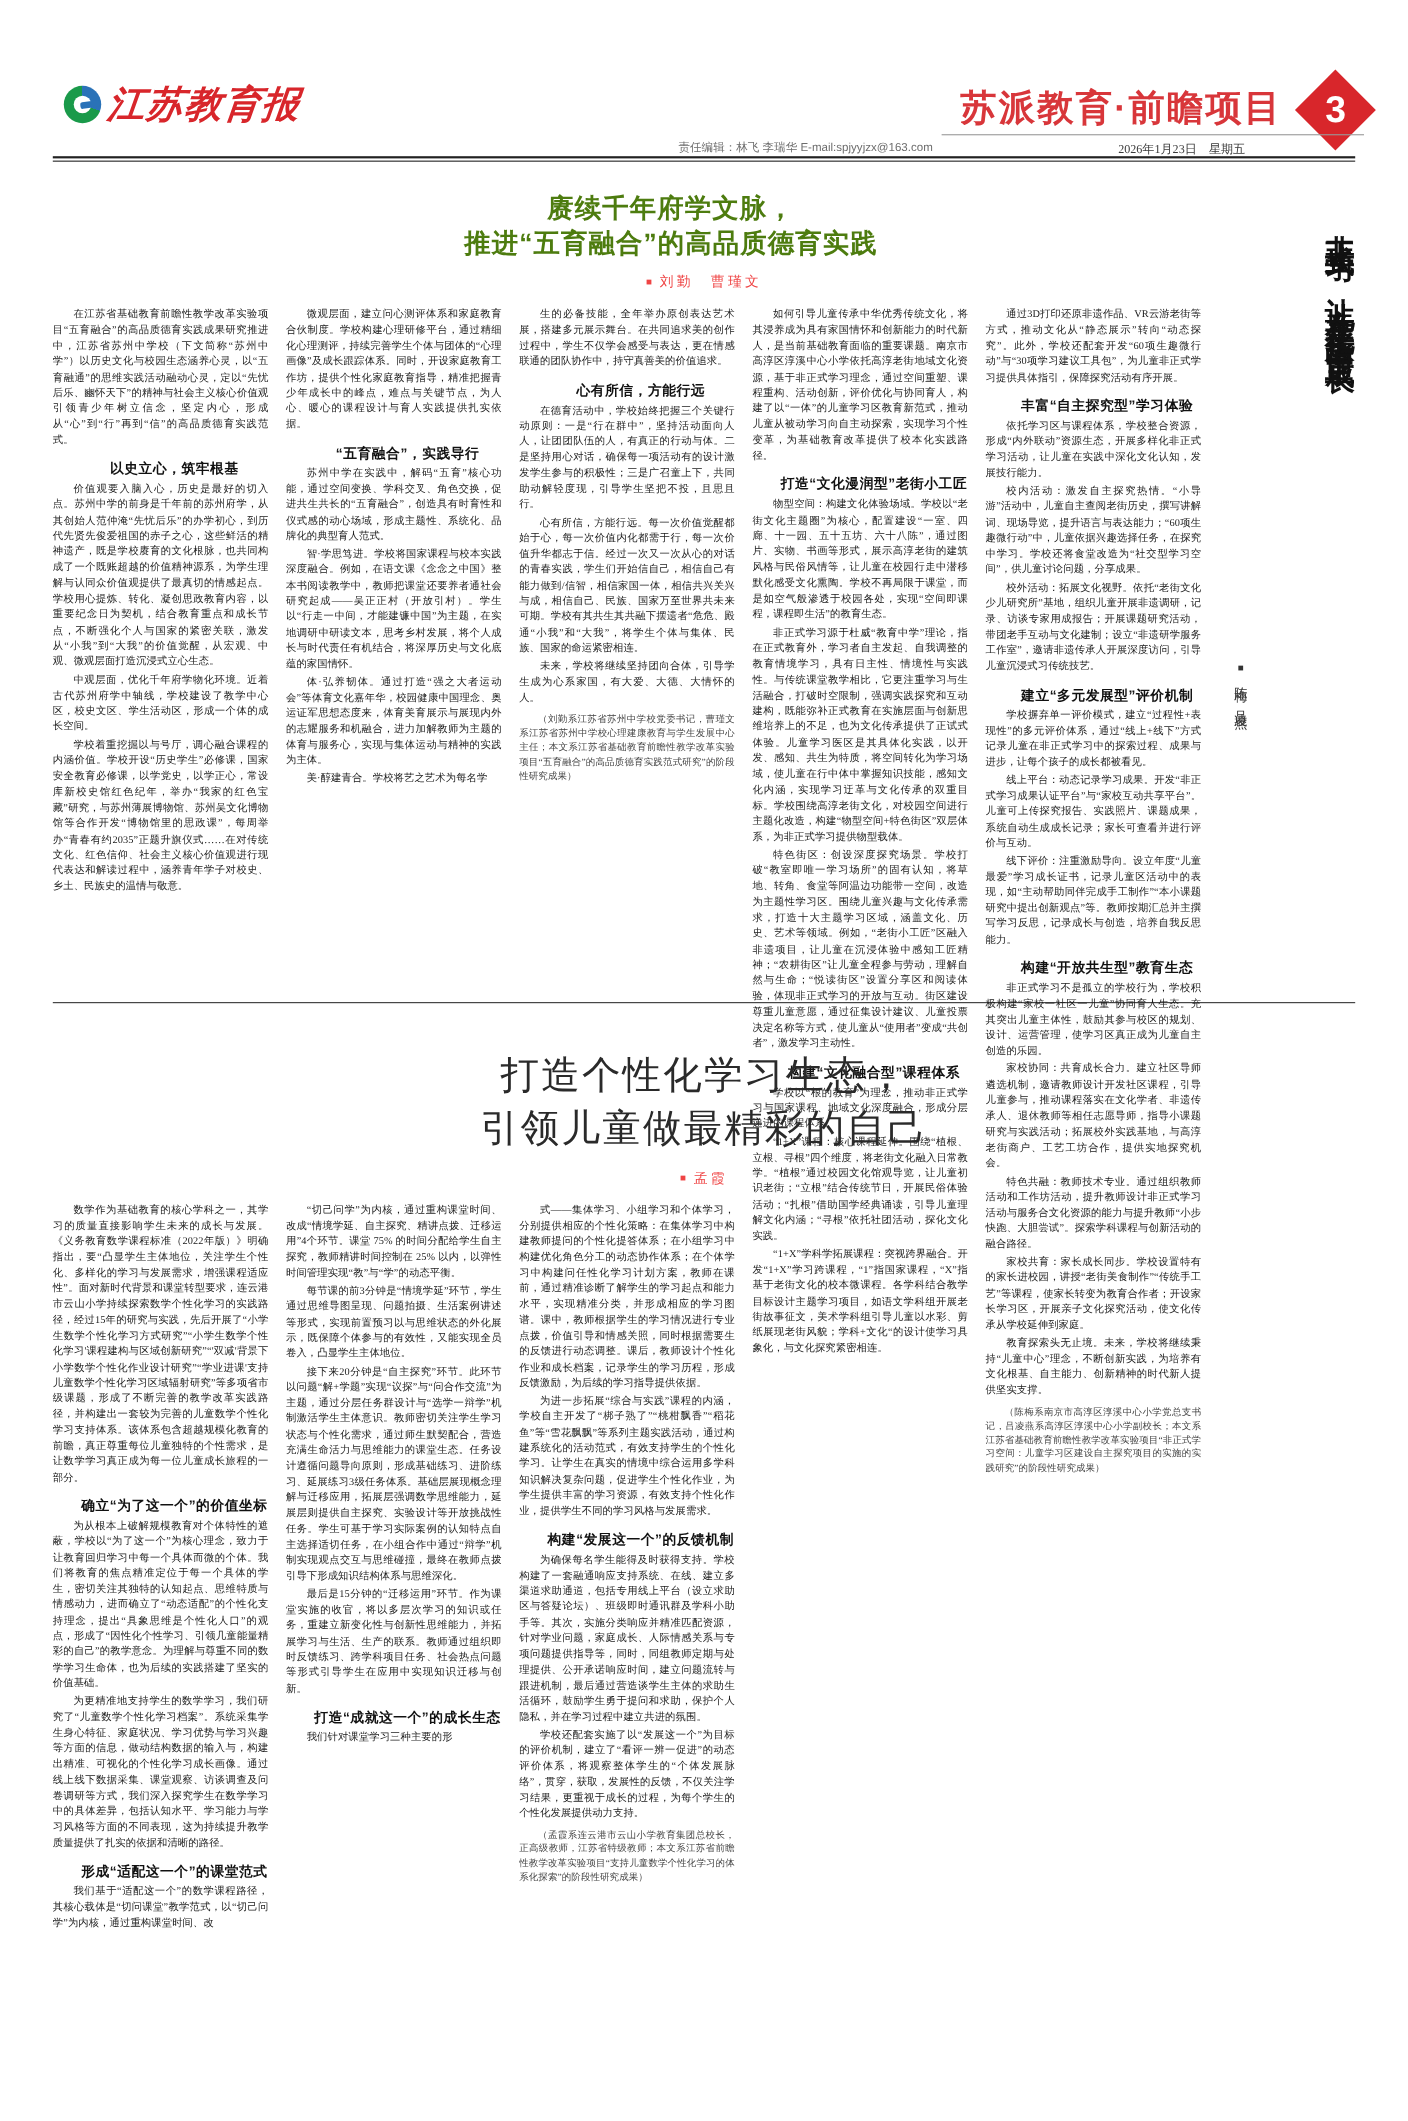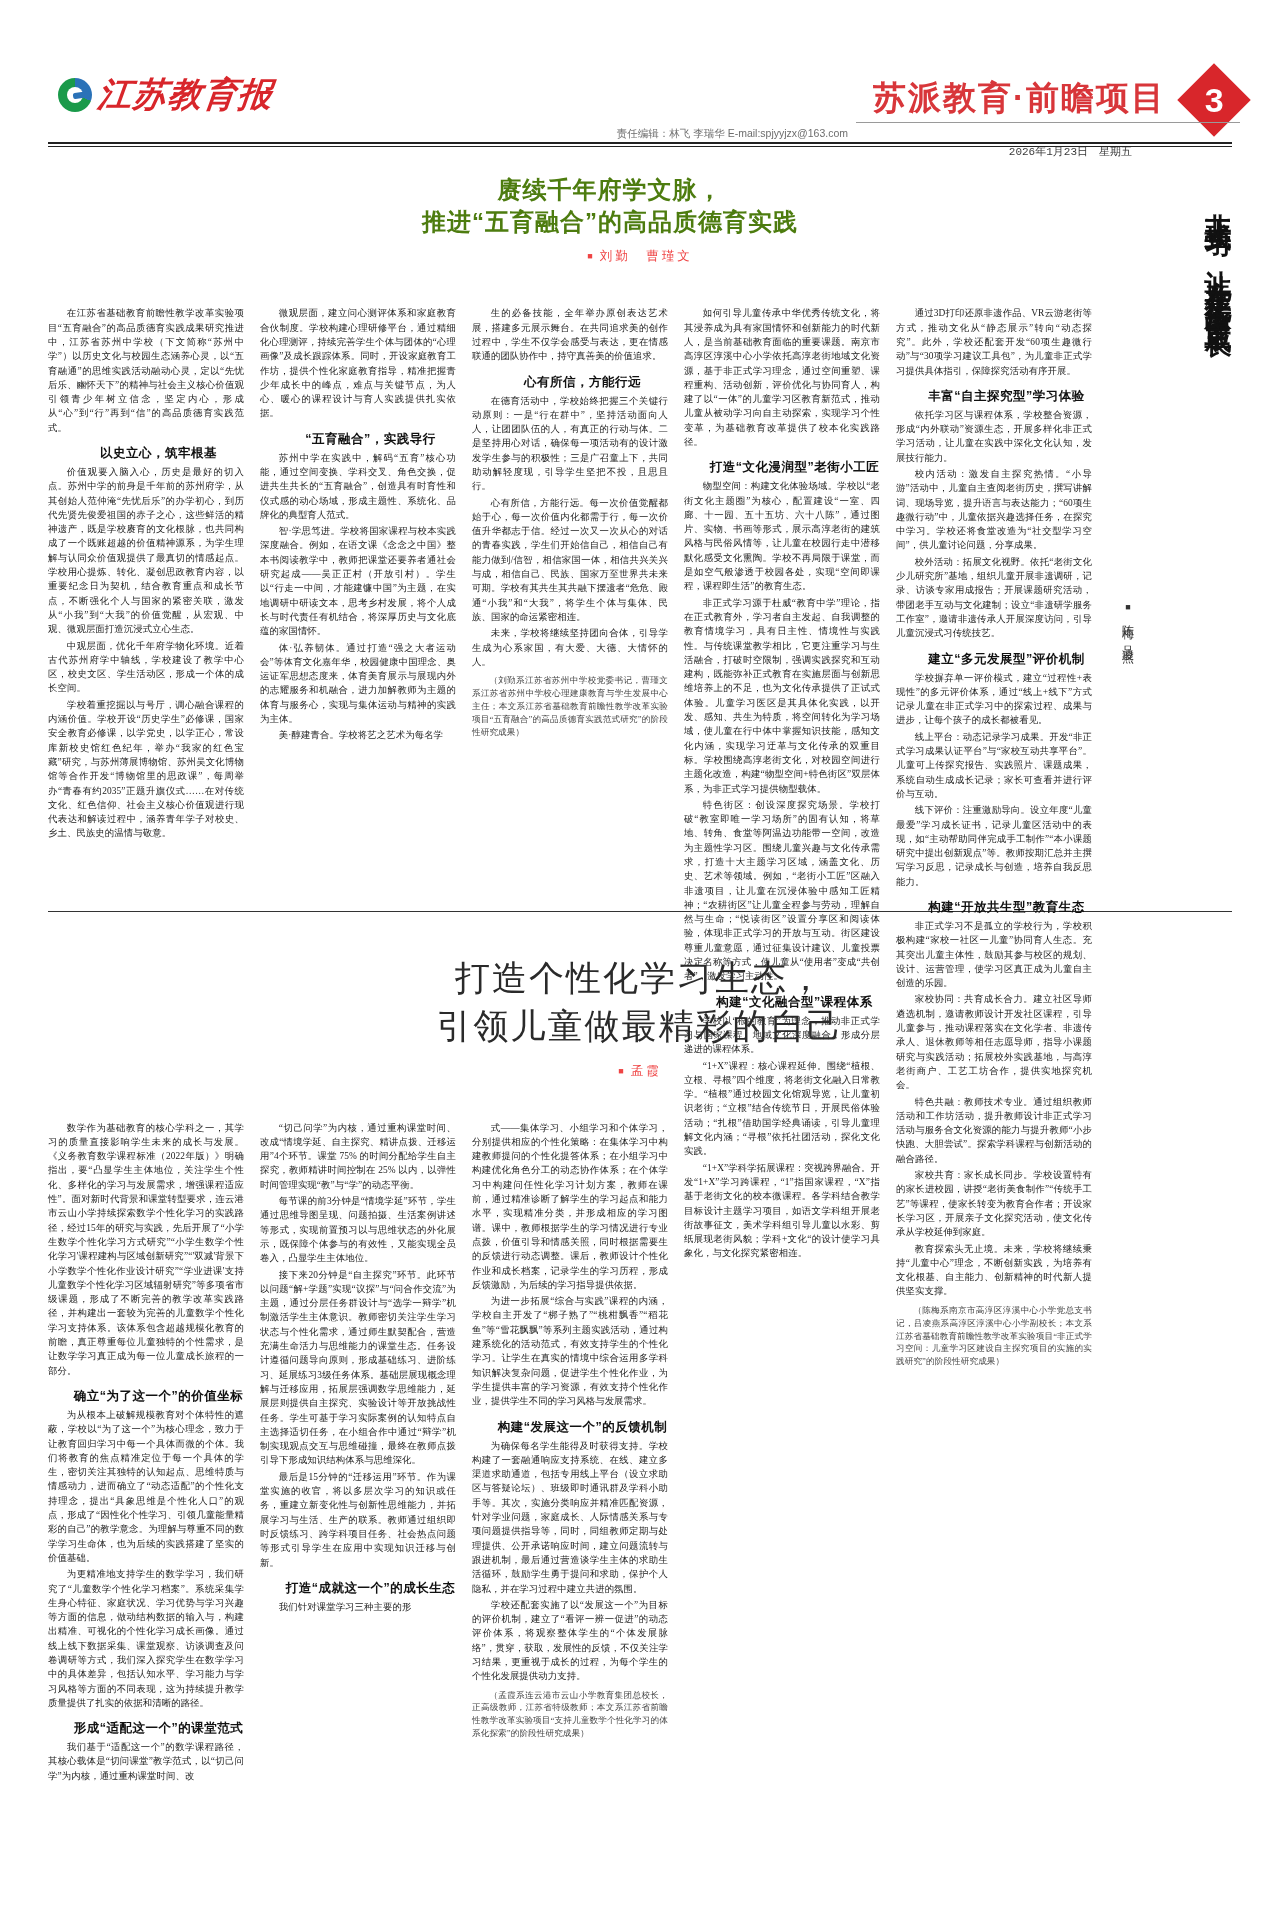--- a/index.html
+++ b/index.html
@@ -51,22 +51,22 @@
   .diamond {
     position: absolute; right: 0px; top: 2px; width: 52px; height: 52px;
     background: #d8262b; transform: rotate(45deg);
     display: flex; align-items: center; justify-content: center;
   }
   .diamond span {
     transform: rotate(-45deg); color: #fff; font-size: 34px; font-weight: 700;
     font-family: "Liberation Sans", sans-serif; line-height: 1;
   }
   .dateline {
-    position: absolute; right: 108px; top: 72px;
-    font-family: Liberation Mono, monospace;
+    position: absolute; right: 108px; top: 56px;
+    font-family: Liberation Serif, serif;
     font-size: 11px; color: #3a3a3a; white-space: nowrap;
   }
   .hairline-a { position: absolute; left: 36px; right: 0; top: 50px; height: 1px; background: #9a9a9a; }
 
   .rule-main { position: absolute; left: 48px; right: 48px; top: 142px; height: 2px; background: #222; }
   .rule-main2 { position: absolute; left: 48px; right: 48px; top: 146px; height: 1px; background: #222; }
 
   
   .content { position: absolute; left: 48px; right: 48px; top: 152px; bottom: 20px; }
 
@@ -107,21 +107,21 @@
   }
   .byline .mk { font-size: 9px; vertical-align: 1px; margin-right: 4px; }
 
   
   .cols { display: flex; gap: 16px; }
   .col {
     font-size: 9.4px; line-height: 1.52; text-align: justify;
     color: #1b1b1b; letter-spacing: 0.1px;
     font-family: "Liberation Serif", "DejaVu Serif", serif;
   }
-  .a1c { width: 196px; margin-top: 27px; }
+  .a1c { width: 196px; }
   .col p { text-indent: 2em; margin-bottom: 2px; }
   .sub {
     font-family: "Liberation Sans", sans-serif;
     font-weight: 700; font-size: 12.5px; text-align: center;
     margin: 9px 0 6px 0; letter-spacing: 0.5px; color: #111;
     text-indent: 0;
   }
   .tail { font-size: 8.6px; color: #444; line-height: 1.5; text-indent: 2em; margin-top: 5px; }
 </style>
 </head>

